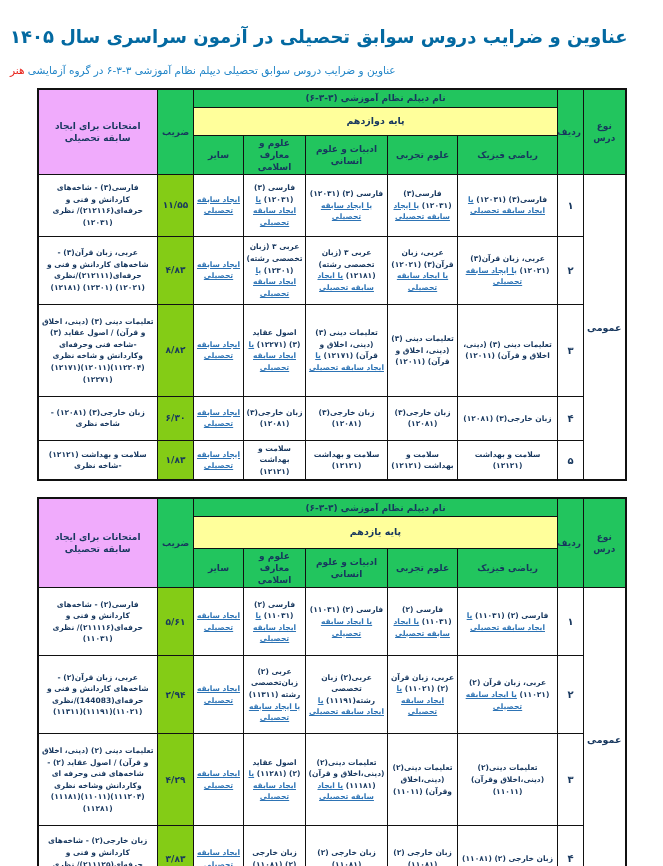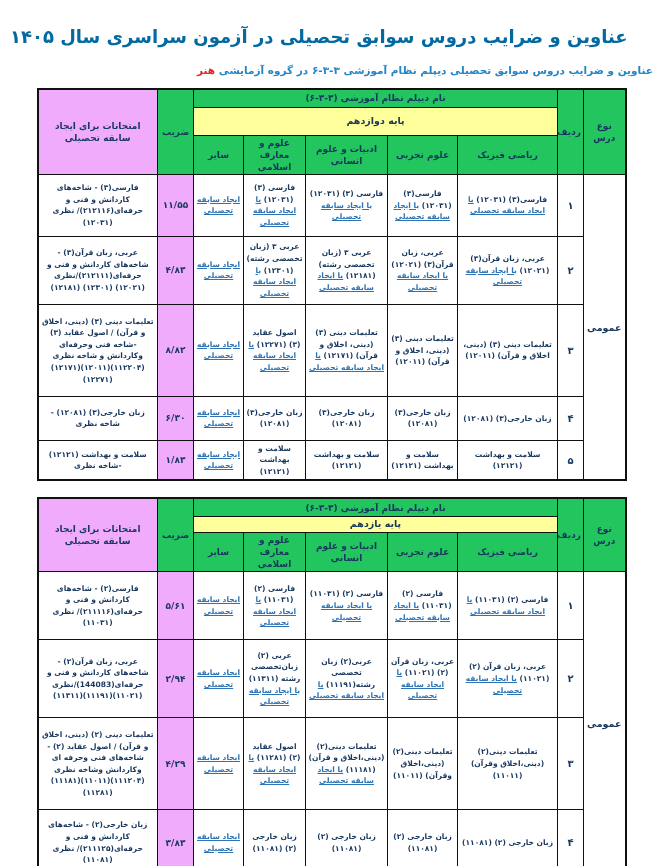--- a/index.html
+++ b/index.html
@@ -5,36 +5,36 @@
   html,body{margin:0;padding:0;}
   body{
     width:663px;height:866px;background:#ffffff;overflow:hidden;
     font-family:"DejaVu Sans",sans-serif;direction:rtl;
   }
   .page-title{
     text-align:left;color:#0369a1;font-weight:bold;font-size:18px;
     margin:26px 10px 0;
   }
   .page-subtitle{
-    text-align:right;color:#2386c8;font-weight:bold;font-size:10.5px;
+    text-align:left;color:#2386c8;font-weight:normal;font-size:10.5px;
     margin:17px 10px 12px;
   }
   .page-subtitle .grp{color:#e8251d;}
   table.tbl{
     border-collapse:collapse;table-layout:fixed;width:588px;
     margin:0 auto 16px;border:2.5px solid #111;
   }
   .tbl td{
     border:1px solid #111;font-weight:bold;text-align:center;
     vertical-align:middle;padding:1px 2px;color:#17375e;overflow:hidden;
   }
   .hdr{background:#22c55e;font-size:9px;line-height:1.35;}
   .grade{background:#ffff9b;font-size:9.5px;}
   .exam-hdr{background:#f0abfc;font-size:9px;}
-  .coef{background:#f0abfc;font-size:9px;}
+  .coef{background:#84cc16;font-size:9px;}
   .subj{font-size:7.5px;line-height:1.55;}
   .exam{font-size:7.5px;line-height:1.55;}
   .rowno{font-size:10px;}
   .typeval{font-size:9.5px;}
   .lnk{color:#2e74b5;text-decoration:underline;}
 </style>
 </head>
 <body>
 
 <div class="page-title">عناوین و ضرایب دروس سوابق تحصیلی در آزمون سراسری سال ۱۴۰۵</div>
@@ -141,21 +141,21 @@
       <col style="width:120px">
   </colgroup>
   <tbody>
     <tr style="height:18px">
       <td class="hdr" rowspan="3">نوع درس</td>
       <td class="hdr" rowspan="3">ردیف</td>
       <td class="hdr" colspan="5">نام دیپلم نظام آموزشی (۳-۳-۶)</td>
       <td class="hdr" rowspan="3">ضریب</td>
       <td class="hdr exam-hdr" rowspan="3">امتحانات برای ایجاد سابقه تحصیلی</td>
     </tr>
-    <tr style="height:16px">
+    <tr style="height:32px">
       <td class="hdr grade" colspan="5">پایه یازدهم</td>
     </tr>
     <tr style="height:32px">
       <td class="hdr">ریاضی فیزیک</td>
       <td class="hdr">علوم تجربی</td>
       <td class="hdr">ادبیات و علوم انسانی</td>
       <td class="hdr">علوم و معارف اسلامی</td>
       <td class="hdr">سایر</td>
     </tr>
 

